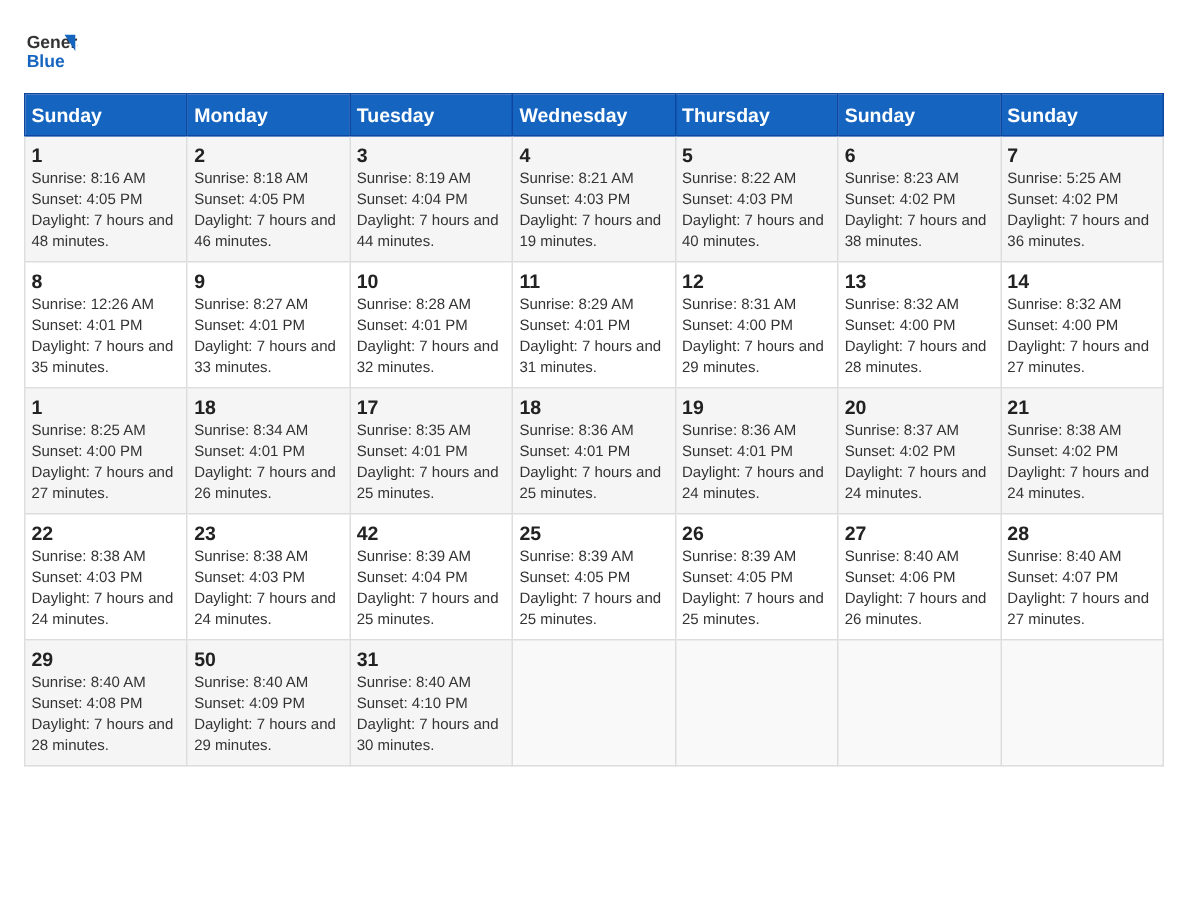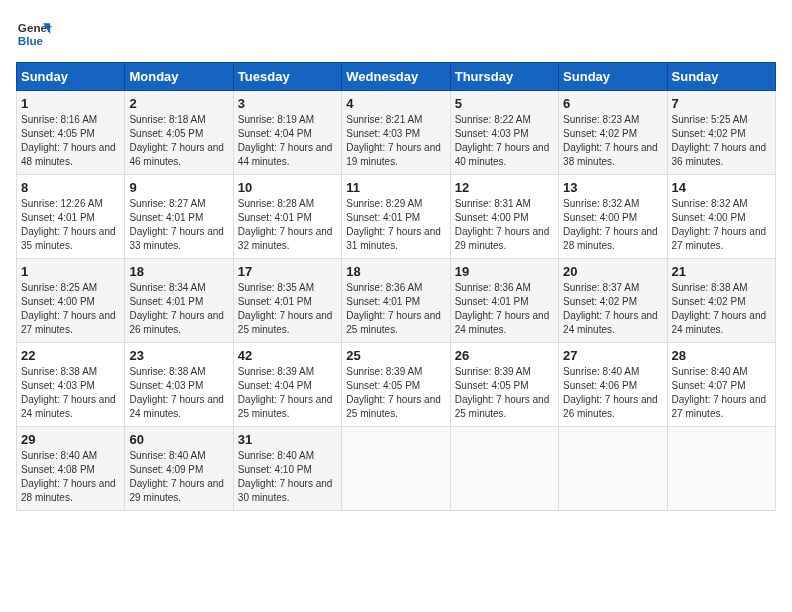--- a/index.html
+++ b/index.html
@@ -346,21 +346,21 @@
       <tr>
         <td>
         <span class="day-num">29</span>
         <div class="day-info">
           <div>Sunrise: 8:40 AM</div>
           <div>Sunset: 4:08 PM</div>
           <div>Daylight: 7 hours and 28 minutes.</div>
         </div>
       </td>
         <td>
-        <span class="day-num">60</span>
+        <span class="day-num">50</span>
         <div class="day-info">
           <div>Sunrise: 8:40 AM</div>
           <div>Sunset: 4:09 PM</div>
           <div>Daylight: 7 hours and 29 minutes.</div>
         </div>
       </td>
         <td>
         <span class="day-num">31</span>
         <div class="day-info">
           <div>Sunrise: 8:40 AM</div>

